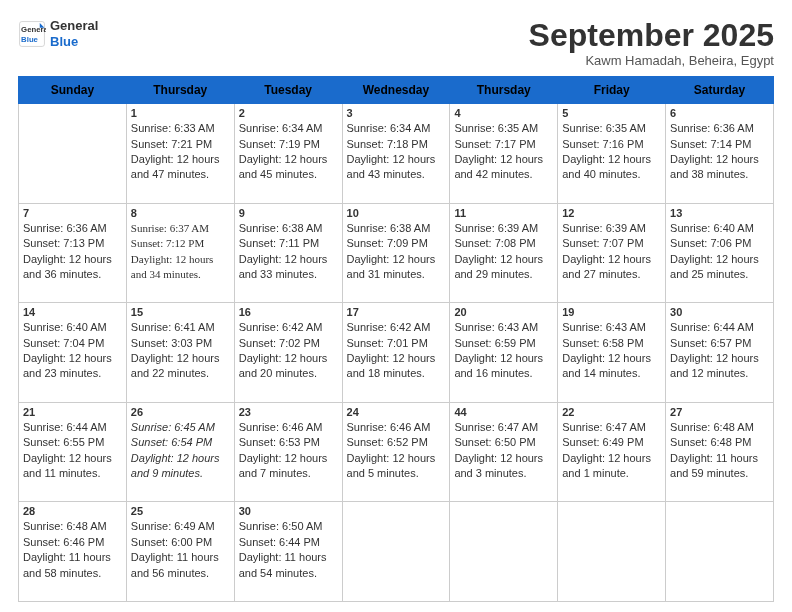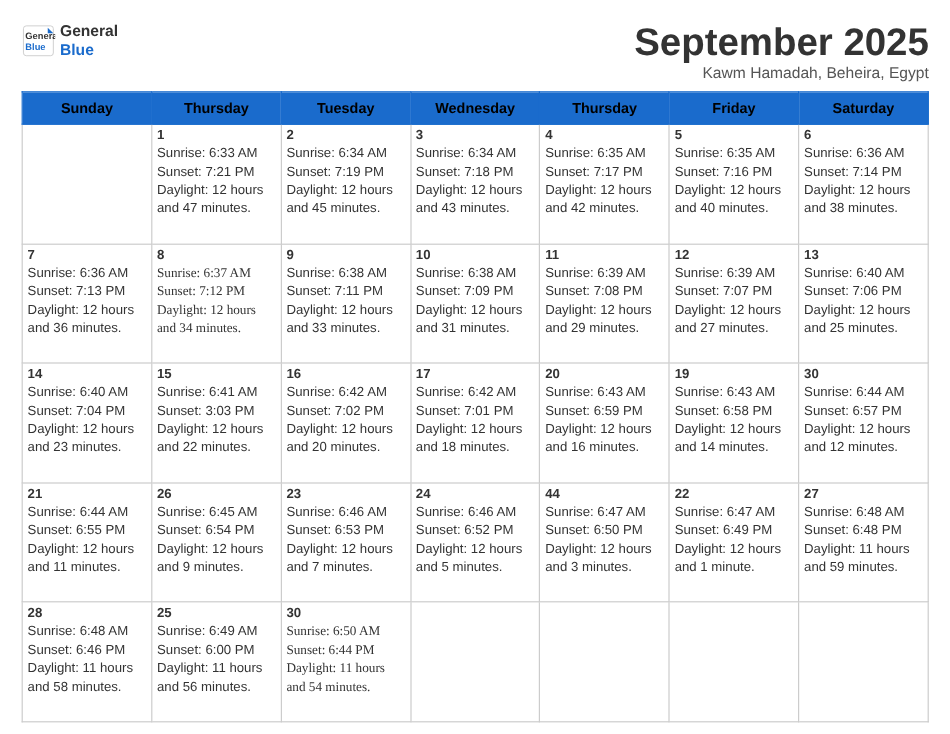--- a/index.html
+++ b/index.html
@@ -274,21 +274,21 @@
         <tr>
           <td>
             <span class="day-num">21</span>
             <div class="cell-text" style="white-space: pre-line;">Sunrise: 6:44 AM
 Sunset: 6:55 PM
 Daylight: 12 hours
 and 11 minutes.</div>
           </td>
           <td>
             <span class="day-num">26</span>
-            <div class="cell-text" style="white-space: pre-line;">Sunrise: 6:45 AM
+            <div class="cell-text" style="white-space: pre-line; font-style: italic;">Sunrise: 6:45 AM
 Sunset: 6:54 PM
 Daylight: 12 hours
 and 9 minutes.</div>
           </td>
           <td>
             <span class="day-num">23</span>
             <div class="cell-text" style="white-space: pre-line;">Sunrise: 6:46 AM
 Sunset: 6:53 PM
 Daylight: 12 hours
 and 7 minutes.</div>
@@ -332,21 +332,21 @@
           </td>
           <td>
             <span class="day-num">25</span>
             <div class="cell-text" style="white-space: pre-line;">Sunrise: 6:49 AM
 Sunset: 6:00 PM
 Daylight: 11 hours
 and 56 minutes.</div>
           </td>
           <td>
             <span class="day-num">30</span>
-            <div class="cell-text" style="white-space: pre-line; font-family: Liberation Serif, serif;">Sunrise: 6:50 AM
+            <div class="cell-text" style="white-space: pre-line;">Sunrise: 6:50 AM
 Sunset: 6:44 PM
 Daylight: 11 hours
 and 54 minutes.</div>
           </td>
           <td class="empty-cell"></td>
           <td class="empty-cell"></td>
           <td class="empty-cell"></td>
           <td class="empty-cell"></td>
         </tr>
       </tbody>

